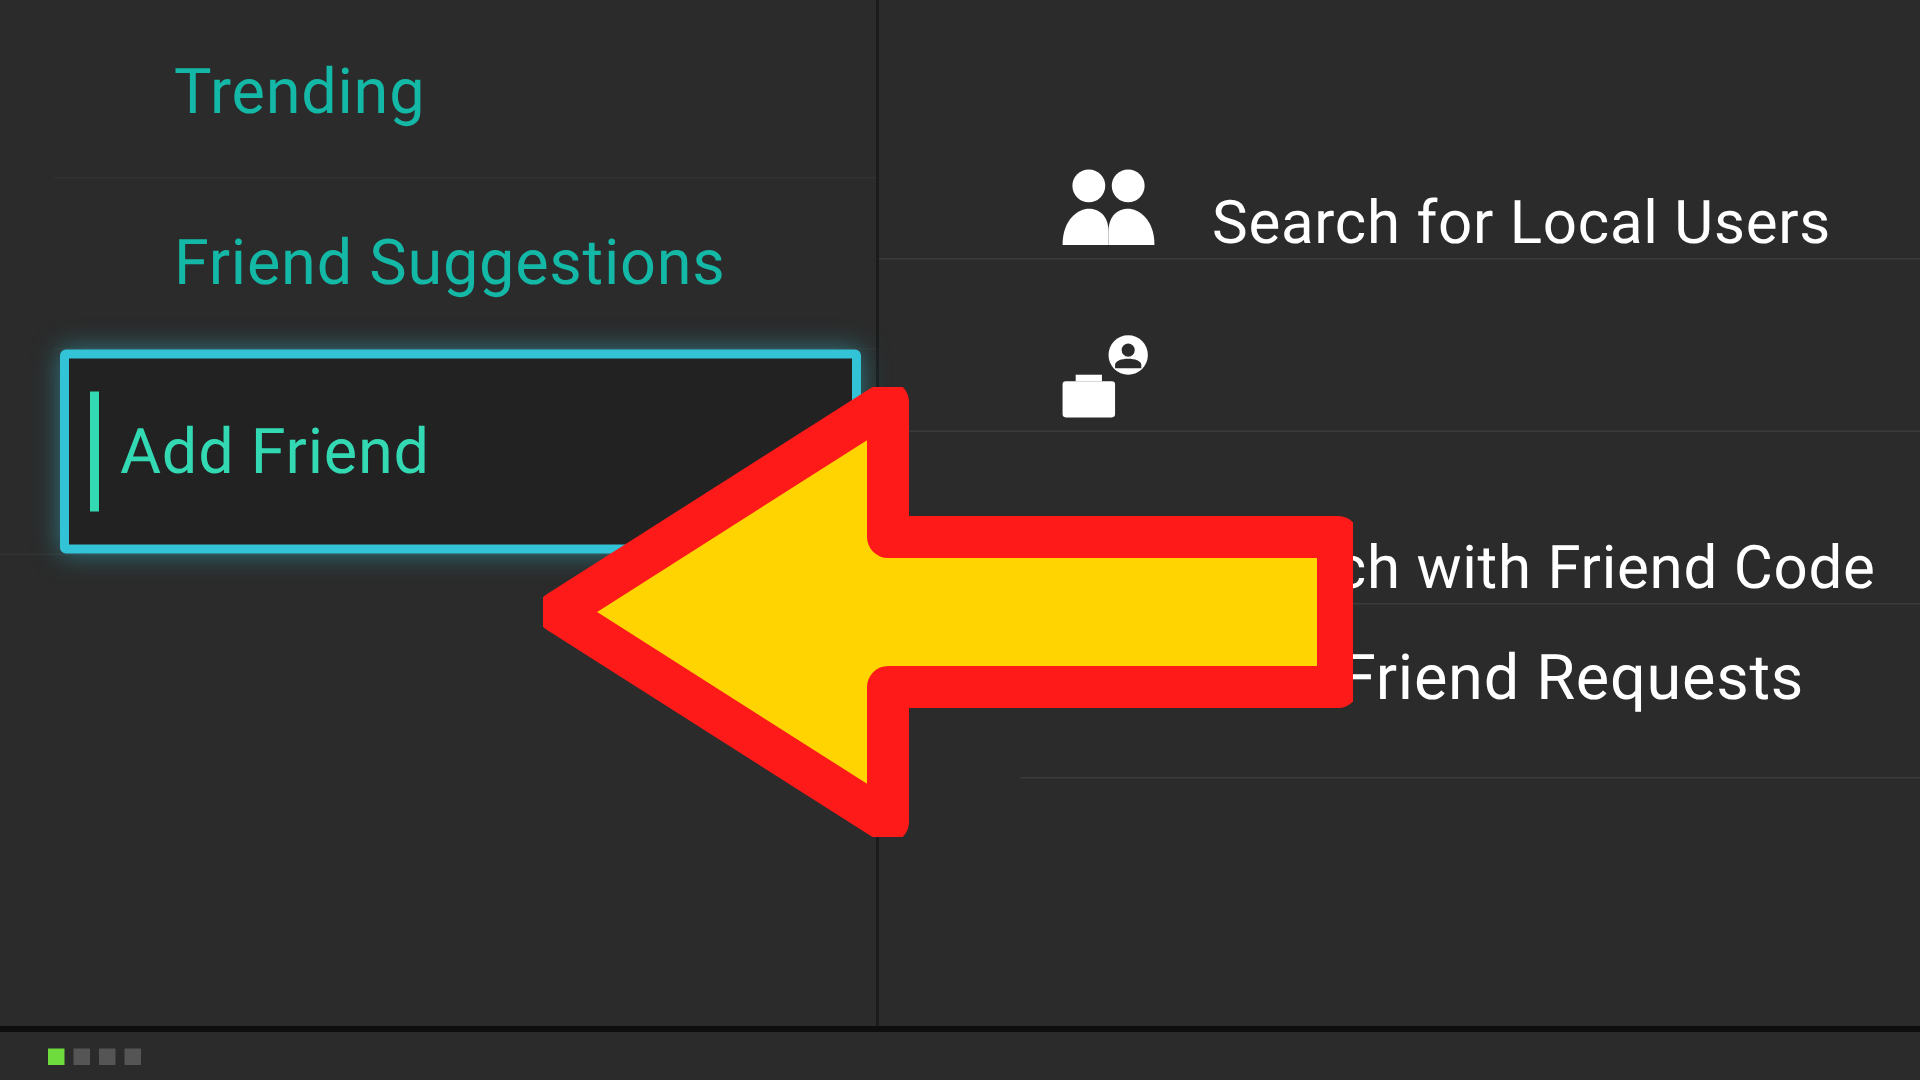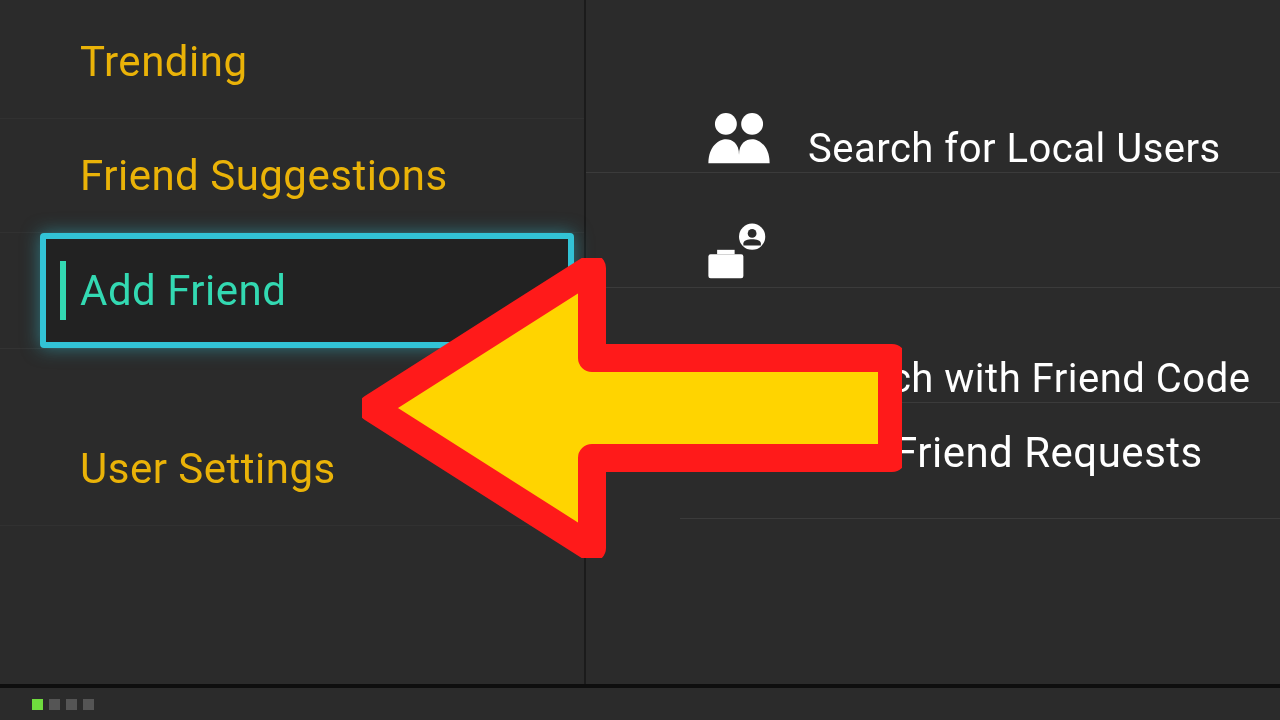--- a/index.html
+++ b/index.html
@@ -22,35 +22,36 @@
     border-right: 2px solid #1b1b1b;
   }
   .content {
     flex: 1;
     height: 100%;
     position: relative;
   }
   .menu-item {
     font-size: 42px;
     font-weight: 400;
-    color: #eab308;
+    color: #14b8a6;
     padding: 14px 40px 14px 80px;
     display: flex;
     align-items: center;
     height: 114px;
     border-bottom: 1px solid rgba(255,255,255,0.03);
     letter-spacing: 0.5px;
+    margin-left: 36px;
   }
   .menu-item.selected {
     margin: 0 10px 0 40px;
     padding-left: 30px;
     border: 6px solid #32c3d6;
     border-radius: 4px;
     background: #222;
-    height: 115px;
+    height: 136px;
     color: #33d9b2;
     position: relative;
     box-shadow: 0 0 18px rgba(50,195,214,0.5);
   }
   .menu-item.selected::before {
     content: "";
     position: absolute;
     left: 14px;
     top: 22px;
     bottom: 22px;
@@ -146,23 +147,20 @@
     <div class="menu-item">
       <span>Trending</span>
     </div>
     <div class="menu-item">
       <span>Friend Suggestions</span>
     </div>
     <div class="menu-item selected">
       <span>Add Friend</span>
     </div>
     <div class="menu-group-gap"></div>
-    <div class="menu-item">
-      <span>User Settings</span>
-    </div>
   </div>
 
   <div class="content">
     <div class="content-top-gap"></div>
     <div class="option-row">
       <span class="icon-slot icon-local">
         <svg viewBox="0 0 64 48">
           <circle cx="20" cy="12" r="10"></circle>
           <circle cx="44" cy="12" r="10"></circle>
           <path d="M4 48 C4 32 14 26 20 26 C26 26 32 30 32 40 L32 48 Z"></path>

